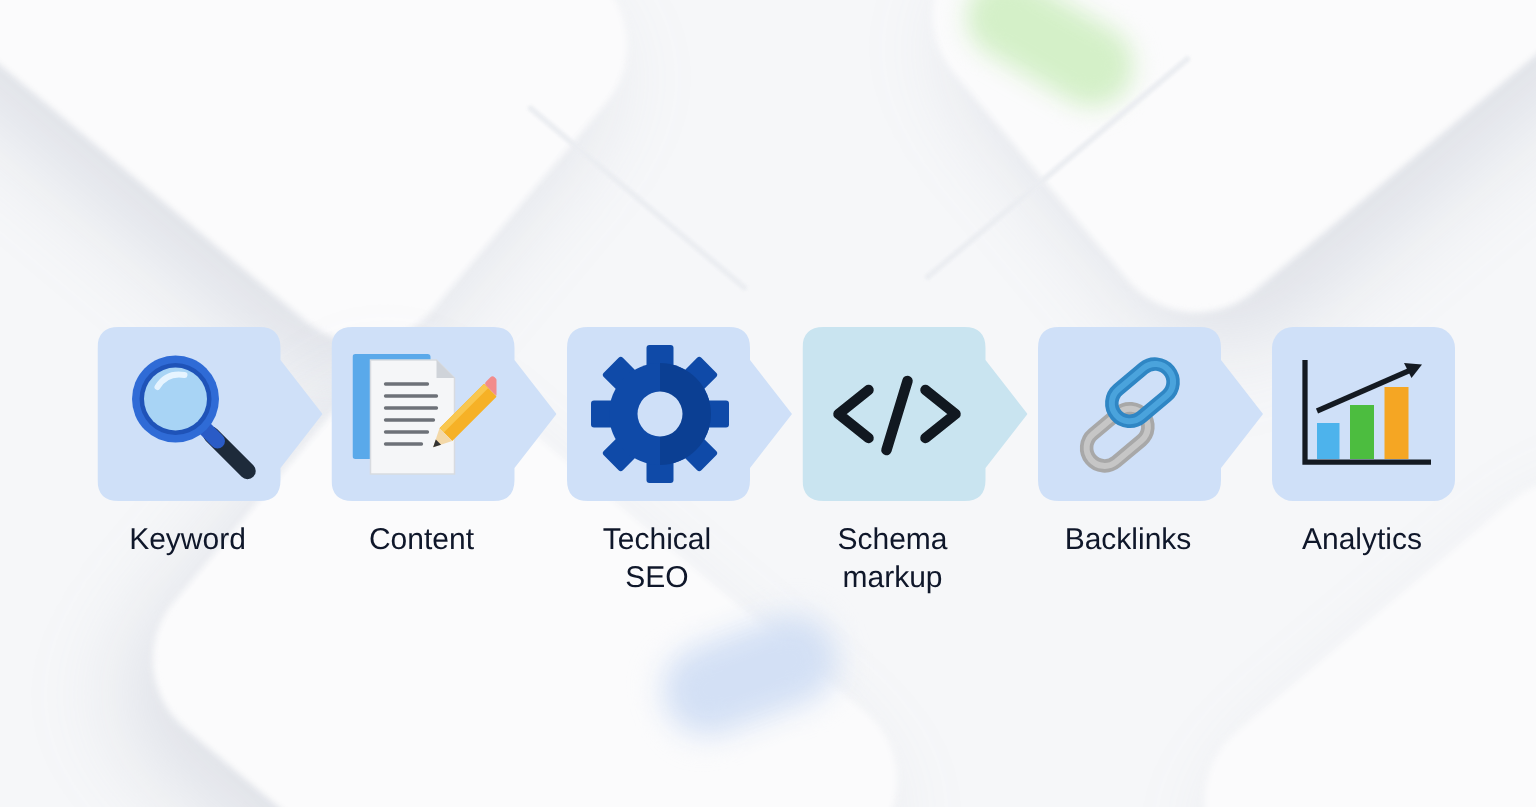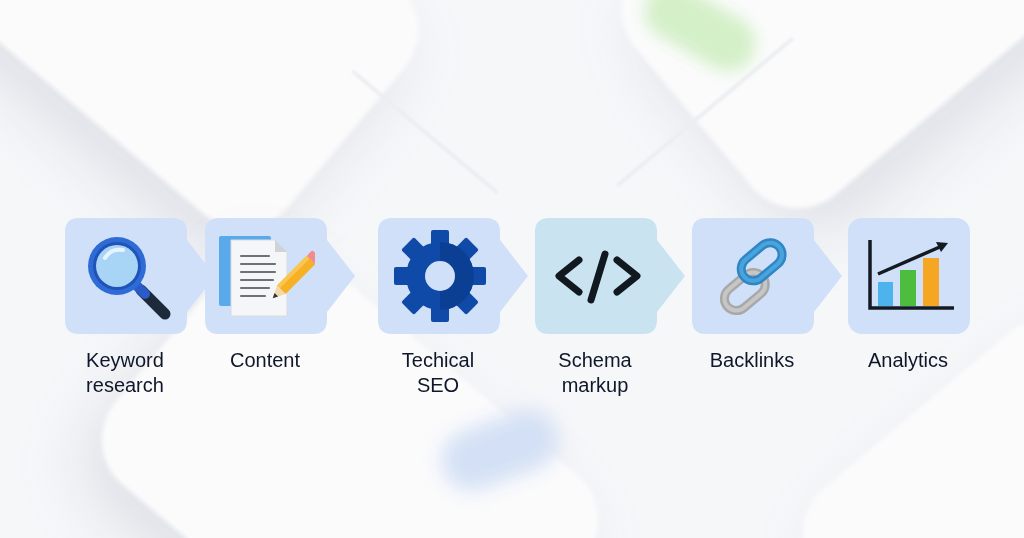--- a/index.html
+++ b/index.html
@@ -77,25 +77,24 @@
         <line x1="62" y1="60" x2="86" y2="84" stroke="#1d2a3a" stroke-width="11" stroke-linecap="round"></line>
         <line x1="58" y1="56" x2="66" y2="64" stroke="#2a5bc6" stroke-width="10" stroke-linecap="round"></line>
         <circle cx="38" cy="36" r="29" fill="#2f6bd6"></circle>
         <circle cx="38" cy="36" r="24" fill="#1f53b8"></circle>
         <circle cx="38" cy="36" r="21" fill="#a8d4f5"></circle>
         <path d="M26 28 Q32 18 44 20" stroke="#e6f4ff" stroke-width="4" fill="none" stroke-linecap="round"></path>
       </svg>
     </div>
     <div class="label">
       <span>Keyword</span>
-      <span>research</span>
-    </div>
-  </div>
-
-  <div class="step" style="left:205px;">
+    </div>
+  </div>
+
+  <div class="step" style="left:221px;">
     <div class="card">
       <svg class="shape" width="150" height="116" viewBox="0 0 150 116">
         <path d="M14 0 H108 Q122 0 122 14 V22 L150 58 L122 94 V102 Q122 116 108 116 H14 Q0 116 0 102 V14 Q0 0 14 0 Z" fill="#cfe0f8"></path>
       </svg>
       <svg class="icon" viewBox="0 0 96 92">
         <rect x="0" y="6" width="52" height="70" rx="2" fill="#5aa9ea"></rect>
         <path d="M12 10 H56 L68 22 V86 H12 Z" fill="#f5f6f8" stroke="#d8dbe0" stroke-width="1"></path>
         <path d="M56 10 V22 H68 Z" fill="#cfd3d9"></path>
         <g stroke="#6d7178" stroke-width="2.2" stroke-linecap="round">
           <line x1="22" y1="26" x2="50" y2="26"></line>

